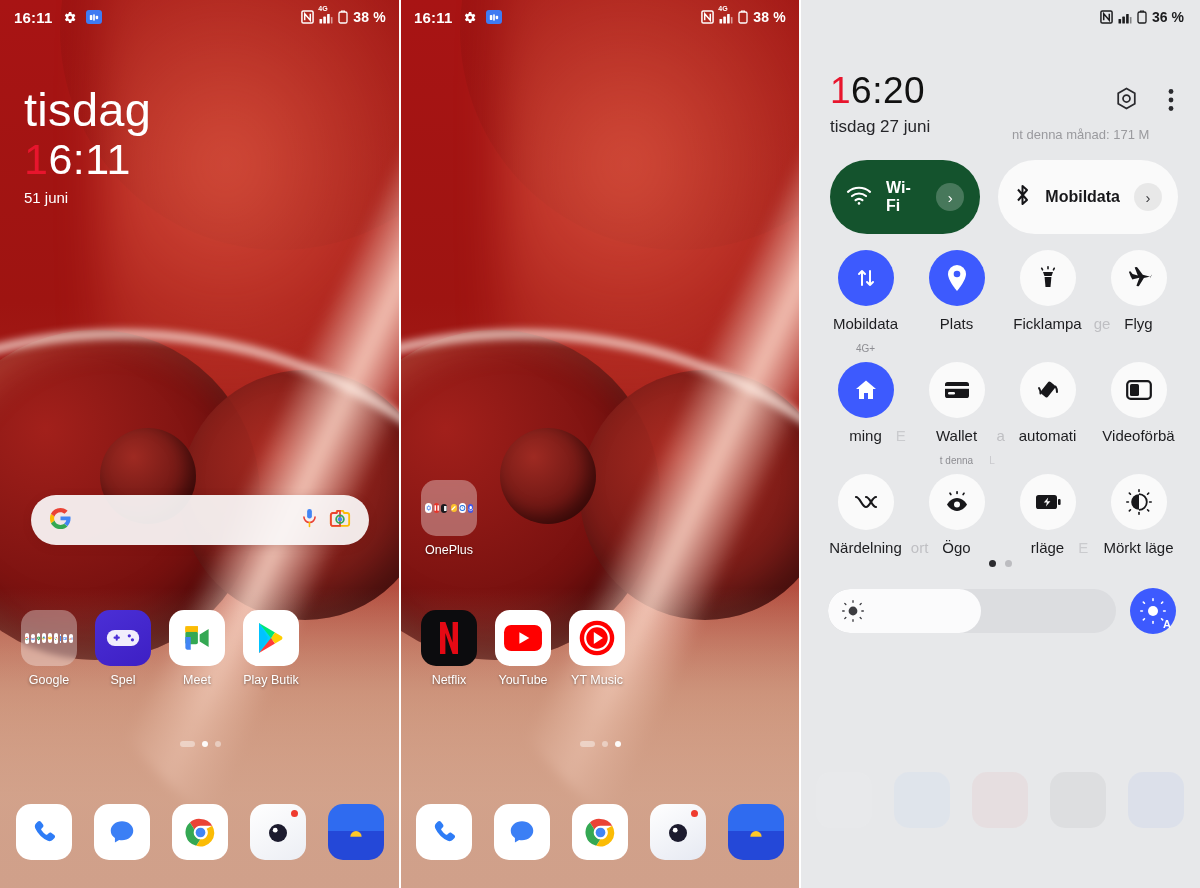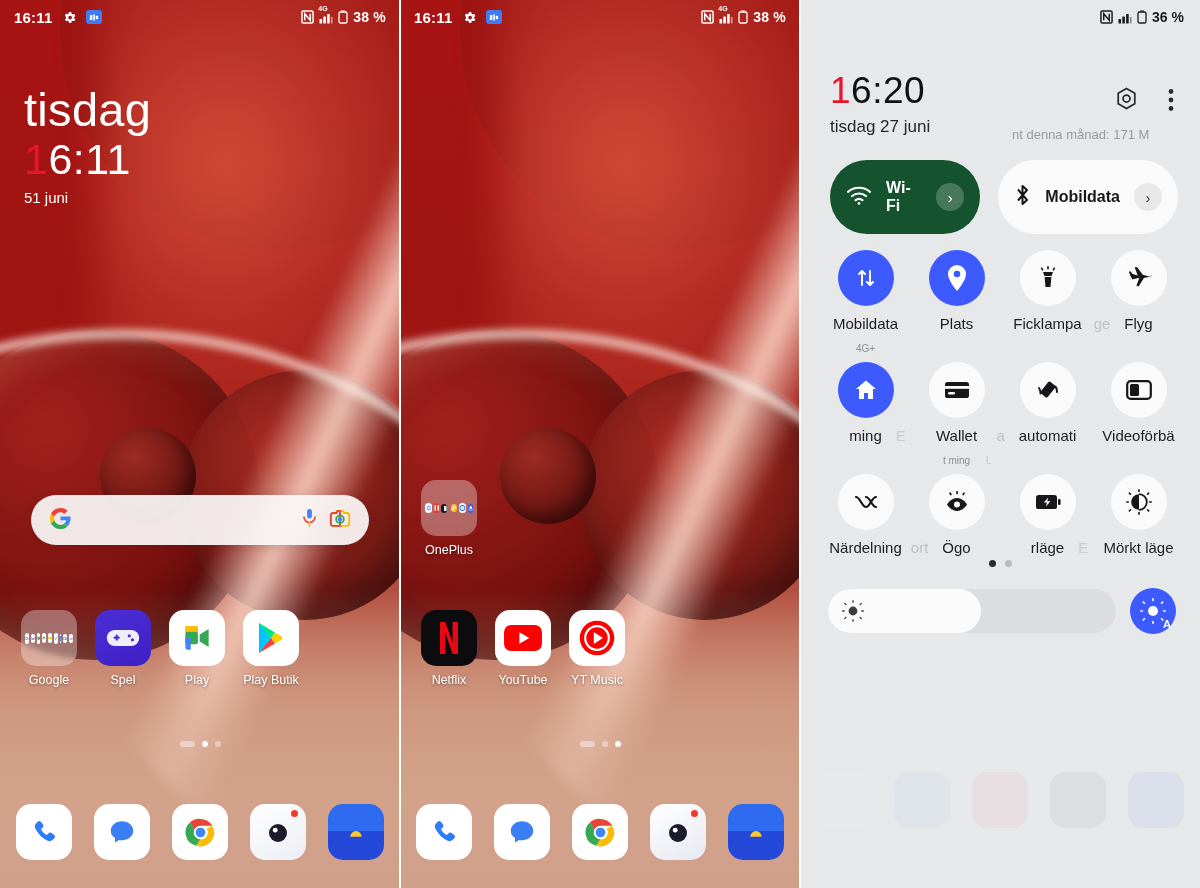--- a/index.html
+++ b/index.html
@@ -357,21 +357,21 @@
             <path fill="#4285F4" d="M6 2h7v26H6z" opacity=".0"></path>
             <rect x="6" y="8" width="14" height="14" rx="2" fill="#34A853"></rect>
             <path fill="#FBBC05" d="M6 8V4a2 2 0 012-2h12v6z"></path>
             <path fill="#4285F4" d="M6 14h6v14H8a2 2 0 01-2-2z"></path>
             <path fill="#EA4335" d="M20 2h-6v9h6z" opacity=".0"></path>
             <path fill="#34A853" d="M22 11l10-6v20l-10-6z"></path>
             <rect x="6" y="8" width="16" height="14" rx="2" fill="#4285F4" opacity=".0"></rect>
             <path fill="#EA4335" d="M14 2h6v7h-6z" opacity=".0"></path>
           </svg>
         </div>
-        <div class="lbl">Play</div>
+        <div class="lbl">Meet</div>
       </div>
 
       <div class="app">
         <div class="ico" style="background:#fff;">
           <svg width="30" height="32" viewBox="0 0 30 32">
             <path fill="#00D0FF" d="M3 1l16 15L3 31z"></path>
             <path fill="#00F076" d="M3 1l16 15L3 31z" opacity="0"></path>
             <path fill="#34A853" d="M3 1l12.5 12L19 16 3 31z" opacity="0"></path>
             <path d="M3 1v30l9-15z" fill="#00C3FF"></path>
             <path d="M3 1l16 9.5-4 5.5z" fill="#00E676"></path>
@@ -745,21 +745,21 @@
         <div class="qtile">
           <div class="circ off">
             <svg width="26" height="20" viewBox="0 0 26 20" fill="#17171a">
                 <rect x="1" y="2" width="24" height="16" rx="2.6"></rect>
                 <rect x="1" y="6" width="24" height="2.8" fill="#fafafa"></rect>
                 <rect x="4" y="12" width="7" height="2.6" rx="1.3" fill="#fafafa"></rect>
               </svg>
           </div>
           <div class="tl">Wallet</div>
           <div class="sub" style="position:relative;">
-            <span>t ming</span>
+            <span>t denna</span>
             <span style="position:absolute;left:100%;margin-left:16px;color:#c9c9cd;">L</span>
           </div>
         </div>
         <div class="qtile">
           <div class="circ off">
             <svg width="26" height="26" viewBox="0 0 26 26" fill="none" stroke="#17171a" stroke-width="2">
               <rect x="8.5" y="5" width="9" height="15" rx="2" fill="#17171a" stroke="none" transform="rotate(38 13 12.5)"></rect>
               <path d="M5.5 16.5A8.6 8.6 0 004 11" stroke-linecap="round"></path>
               <path d="M20.5 9.5A8.6 8.6 0 0122 15" stroke-linecap="round"></path>
             </svg>

